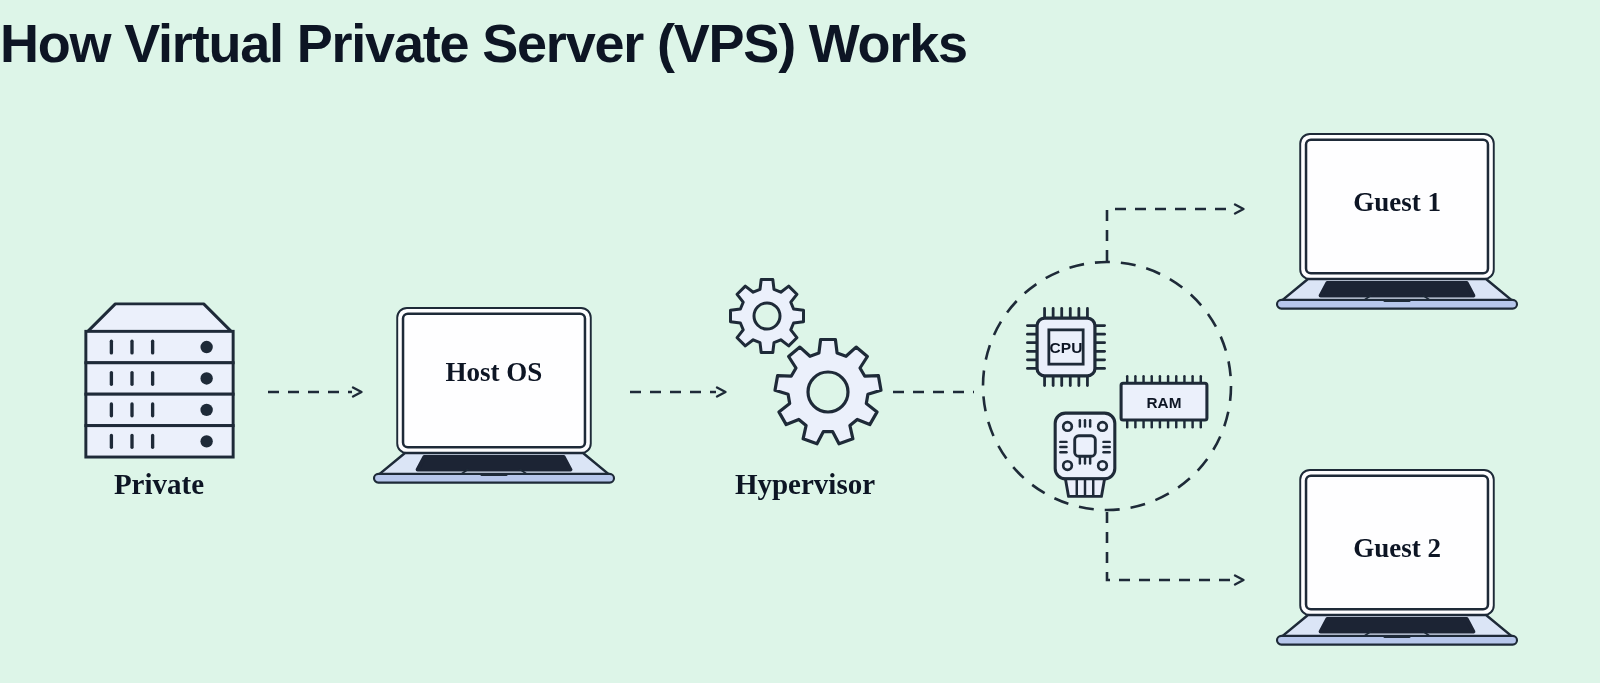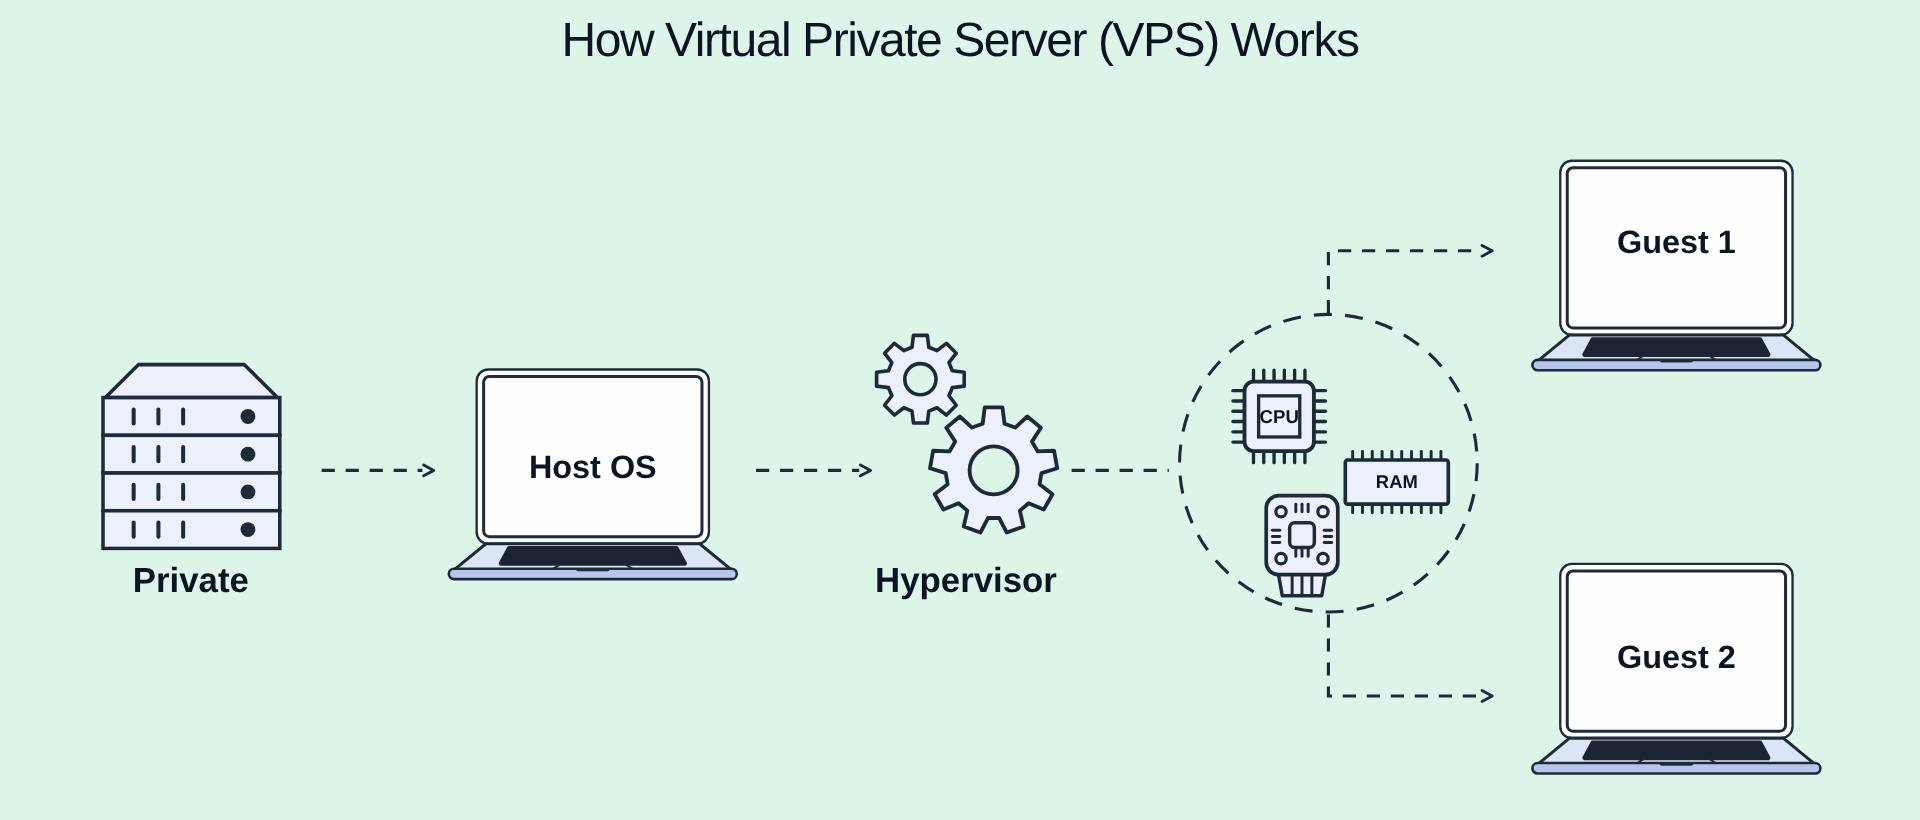--- a/index.html
+++ b/index.html
@@ -7,26 +7,26 @@
   body{
     width:1600px;height:683px;overflow:hidden;
     background:var(--background,#ddf5e8);
     font-family:"Liberation Sans",sans-serif;
     color:var(--text,#0d1524);
   }
   .stage{position:relative;width:1600px;height:683px}
   .abs{position:absolute}
   .title{
     position:absolute;top:12px;left:0;width:100%;
-    text-align:center;font-size:40px;font-weight:400;
+    text-align:left;font-size:54px;font-weight:700;
     letter-spacing:-1.2px;color:var(--text,#0d1524);
   }
   .label{
     position:absolute;text-align:center;
-    font-size:29px;font-weight:600;color:var(--text,#0d1524);
+    font-size:29px;font-weight:600;color:var(--text,#0d1524);font-family:Liberation Serif, serif;
   }
   .screen-label{font-size:27px}
   svg{display:block;overflow:visible}
   .overlay{position:absolute;left:0;top:0;z-index:0;pointer-events:none}
   .icon{z-index:1}
   .label{z-index:2}
   
   .st{stroke:var(--stroke,#1e2a38);stroke-linecap:round}
   .dash{stroke:var(--stroke,#1e2a38);fill:none;stroke-width:2.6;stroke-dasharray:11 9}
   .circ{stroke:var(--stroke,#1e2a38);fill:none;stroke-width:2.6;stroke-dasharray:15 11}
@@ -104,21 +104,21 @@
   <div class="title">How Virtual Private Server (VPS) Works</div>
 
   <svg class="abs icon" style="left:76px;top:296px" width="167" height="163" viewBox="0 0 170 166">
     <use href="#server-rack-icon"></use>
   </svg>
   <div class="label" style="left:59px;top:468px;width:200px">Private</div>
 
   <svg class="abs icon" style="left:368px;top:306px" width="252" height="180" viewBox="0 0 260 186">
     <use href="#laptop-icon"></use>
   </svg>
-  <div class="label screen-label" style="left:368px;top:374px;width:252px">Host OS</div>
+  <div class="label screen-label" style="left:368px;top:357px;width:252px">Host OS</div>
 
   <svg class="abs icon" style="left:715px;top:262px" width="180" height="195" viewBox="0 0 180 195">
     <path id="gear-small" class="fi st" stroke-width="3" stroke-linejoin="round" fill-rule="evenodd" d="M46.2,17.5 L57.8,17.5 L59.0,27.4 L65.8,30.2 L73.7,24.1 L81.9,32.3 L75.8,40.2 L78.6,47.0 L88.5,48.2 L88.5,59.8 L78.6,61.0 L75.8,67.8 L81.9,75.7 L73.7,83.9 L65.8,77.8 L59.0,80.6 L57.8,90.5 L46.2,90.5 L45.0,80.6 L38.2,77.8 L30.3,83.9 L22.1,75.7 L28.2,67.8 L25.4,61.0 L15.5,59.8 L15.5,48.2 L25.4,47.0 L28.2,40.2 L22.1,32.3 L30.3,24.1 L38.2,30.2 L45.0,27.4 Z M 65,54 A 13,13 0 1 0 39,54 A 13,13 0 1 0 65,54 Z"></path>
     <path id="gear-large" class="fi st" stroke-width="3.2" stroke-linejoin="round" fill-rule="evenodd" d="M105.6,77.5 L120.4,77.5 L122.1,91.1 L131.0,94.3 L141.1,85.1 L152.4,94.5 L145.0,106.0 L149.8,114.2 L163.4,113.6 L166.0,128.2 L152.9,132.2 L151.3,141.6 L162.1,149.9 L154.8,162.6 L142.2,157.4 L134.9,163.5 L137.9,176.8 L124.0,181.8 L117.7,169.7 L108.3,169.7 L102.0,181.8 L88.1,176.8 L91.1,163.5 L83.8,157.4 L71.2,162.6 L63.9,149.9 L74.7,141.6 L73.1,132.2 L60.0,128.2 L62.6,113.6 L76.2,114.2 L81.0,106.0 L73.6,94.5 L84.9,85.1 L95.0,94.3 L103.9,91.1 Z M 133,130 A 20,20 0 1 0 93,130 A 20,20 0 1 0 133,130 Z"></path>
   </svg>
   <div class="label" style="left:700px;top:468px;width:210px">Hypervisor</div>
 
   <svg class="abs icon" style="left:1021px;top:302px" width="90" height="90" viewBox="0 0 84 84">
     <g id="cpu-pins" class="st nf" stroke-width="2.6">
         <line x1="22" y1="6" x2="22" y2="15"></line>

